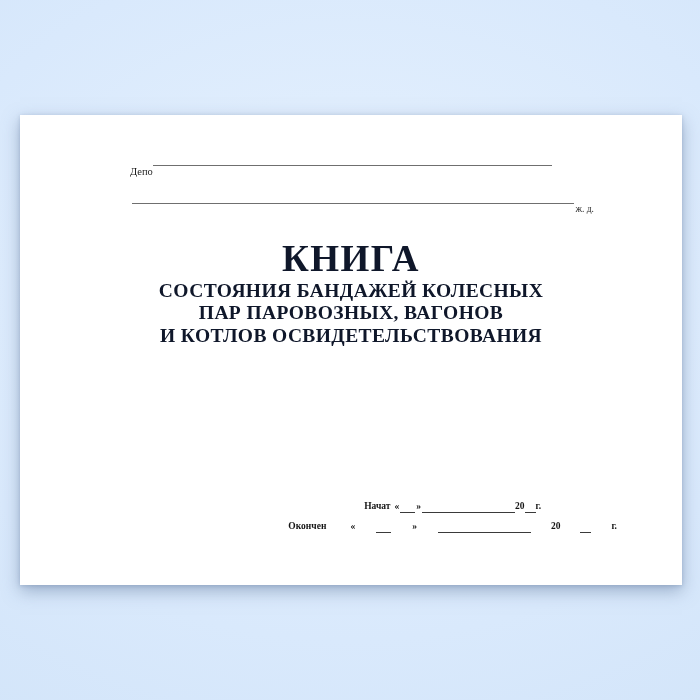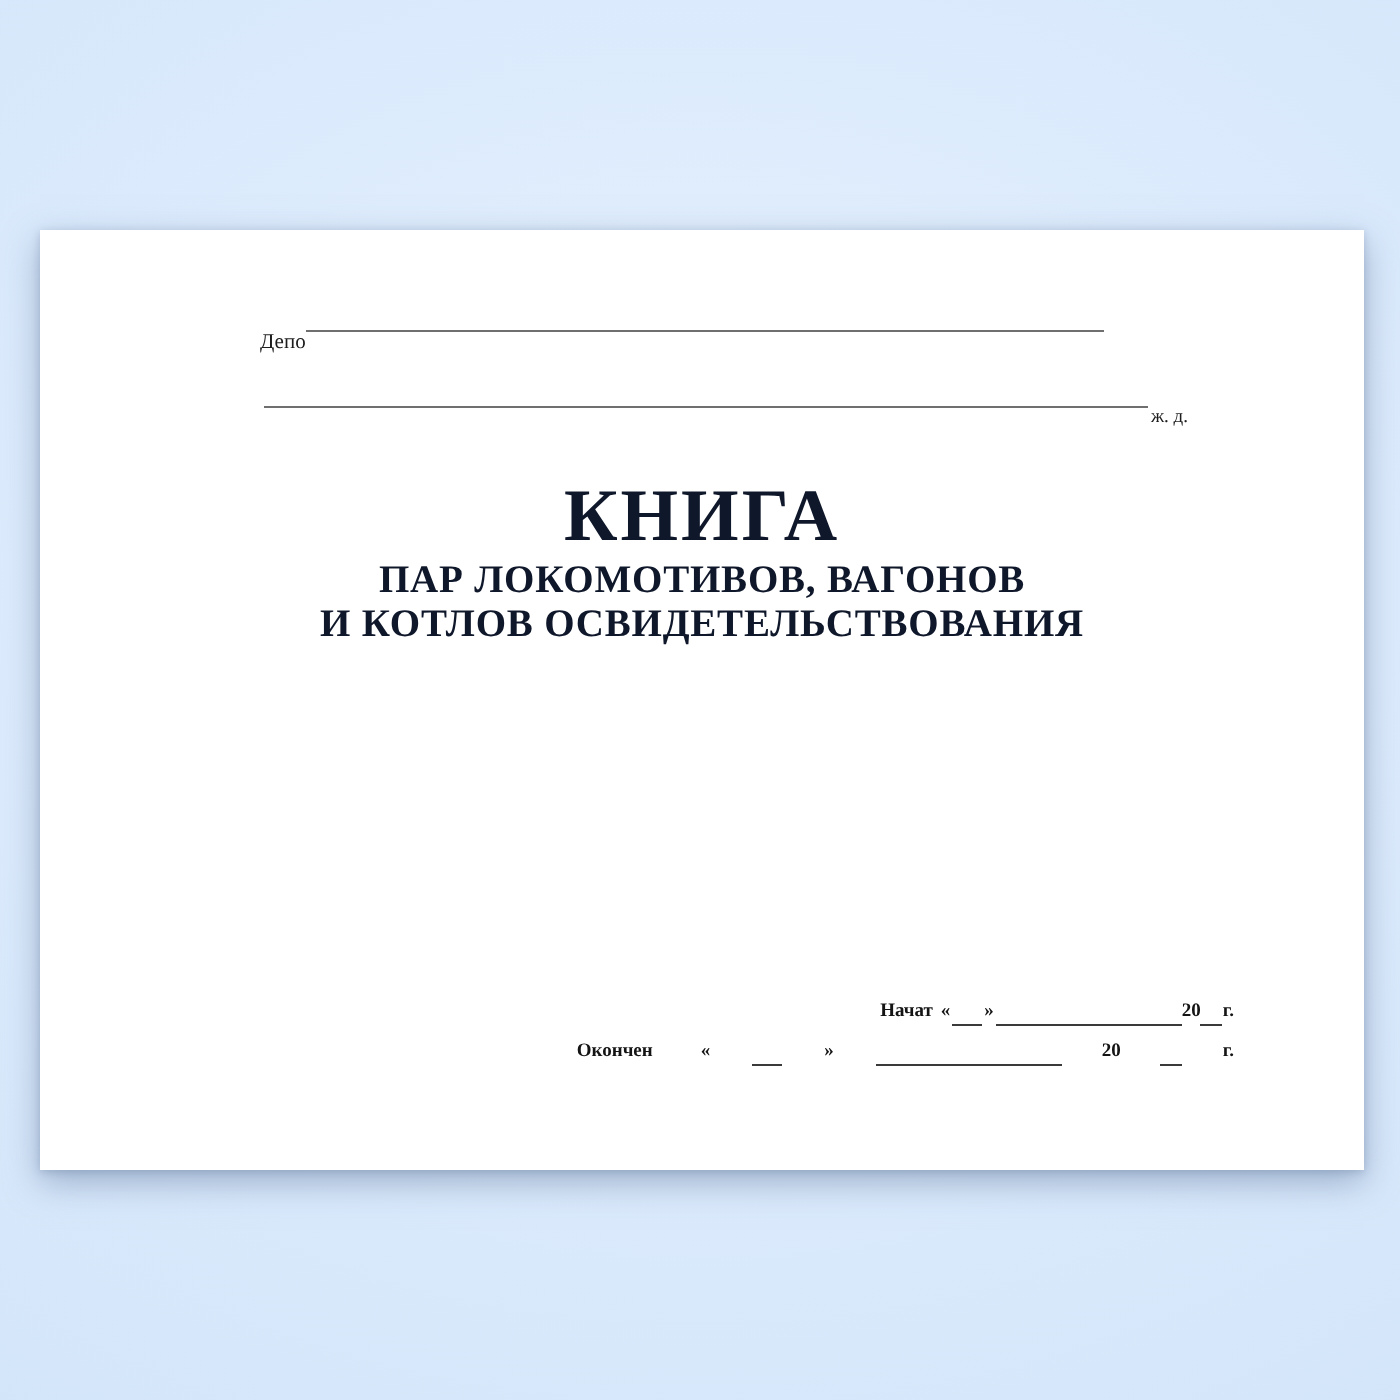--- a/index.html
+++ b/index.html
@@ -60,21 +60,21 @@
   }
   
   .dates-block {
     position: absolute; right: 65px; top: 385px;
     text-align: right;
     font-weight: bold;
     font-size: 9.5px; line-height: 13px;
     color: #141414;
   }
   .date-row {
-    display: flex; justify-content: flex-end; align-items: flex-end;
+    display: flex; justify-content: center; align-items: flex-end;
     height: 13px;
     white-space: nowrap;
   }
   .date-row + .date-row { margin-top: 7px; gap: 20px; }
   .date-row .label { margin-right: 3px; }
   .blank {
     display: inline-block;
     border-bottom: 1px solid #3a3a3a;
     height: 11px;
   }
@@ -94,21 +94,22 @@
   </div>
 
   <div class="rail-row">
     <span class="fill-line"></span>
     <span class="label">ж. д.</span>
   </div>
 
   <div class="title-block">
     <div class="book-title">КНИГА</div>
     <div class="subtitle">
-      <div class="subtitle-line">ПАР ЛОКОМОТИВОВ, ВАГОНОВ</div>
+      <div class="subtitle-line">СОСТОЯНИЯ БАНДАЖЕЙ КОЛЕСНЫХ</div>
+      <div class="subtitle-line">ПАР ПАРОВОЗНЫХ, ВАГОНОВ</div>
       <div class="subtitle-line">И КОТЛОВ ОСВИДЕТЕЛЬСТВОВАНИЯ</div>
     </div>
   </div>
 
   <div class="dates-block">
     <div class="date-row">
       <span class="label">Начат</span>
       <span class="quote">«</span>
       <span class="blank blank-day"></span>
       <span class="quote">»</span>

